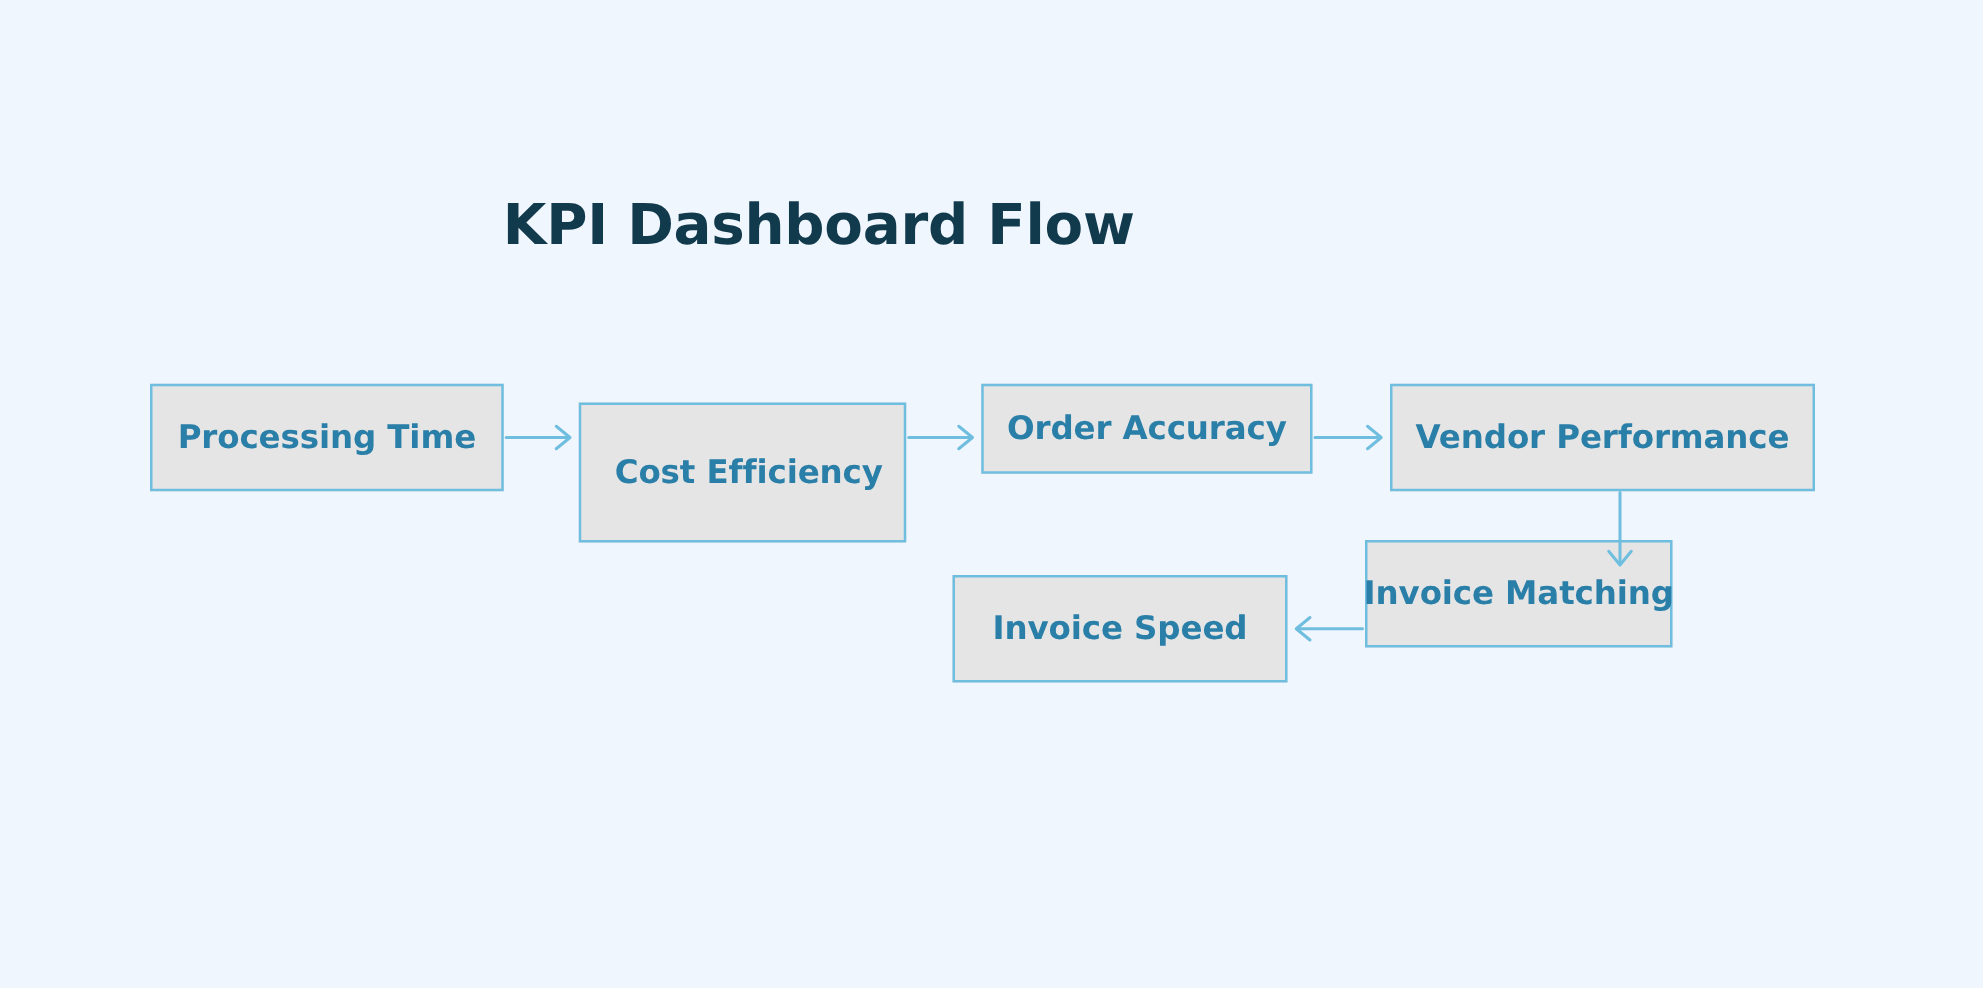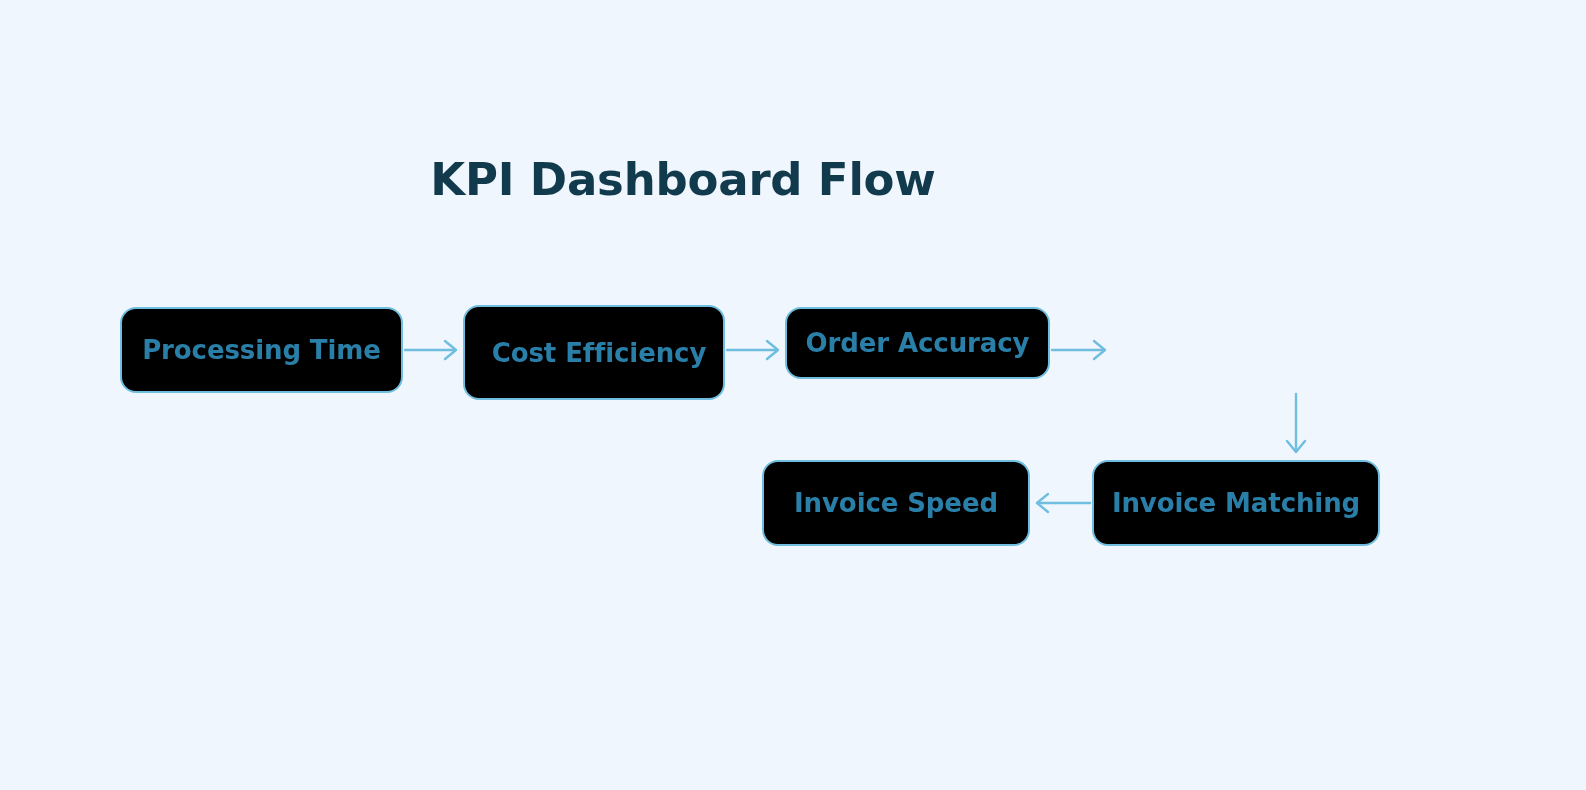--- a/index.html
+++ b/index.html
@@ -25,50 +25,49 @@
     left: 0;
     top: 155px;
     width: 1310px;
     text-align: center;
     font-family: "DejaVu Sans", sans-serif;
     font-size: 45px;
     font-weight: 600;
     letter-spacing: -0.2px;
     color: #123a4d;
     line-height: 1.1;
-    padding-left: 28px;
   }
 
   .node {
     position: absolute;
     box-sizing: border-box;
-    background: #000000;
+    background: #e5e5e5;
     border: 2.5px solid #6fbee0;
-    border-radius: 16px;
+    border-radius: 0;
     display: flex;
     align-items: center;
     justify-content: center;
     color: #2a7fa8;
     font-family: "DejaVu Sans", sans-serif;
     font-size: 26px;
     font-weight: bold;
     letter-spacing: -0.1px;
     white-space: nowrap;
     padding: 0 14px;
   }
 
   
   #node-processing-time { left: 120px;  top: 307px; width: 283px; height: 86px; }
-  #node-cost-efficiency { left: 463px;  top: 305px; width: 262px; height: 95px; padding-left: 24px; }
+  #node-cost-efficiency { left: 463px;  top: 322px; width: 262px; height: 112px; padding-left: 24px; }
   #node-order-accuracy  { left: 785px;  top: 307px; width: 265px; height: 72px; }
   #node-vendor-performance { left: 1112px; top: 307px; width: 340px; height: 86px; }
 
   
   #node-approval-speed   { left: 762px;  top: 460px; width: 268px; height: 86px; }
-  #node-invoice-matching { left: 1092px; top: 460px; width: 288px; height: 86px; }
+  #node-invoice-matching { left: 1092px; top: 432px; width: 246px; height: 86px; }
 
   .connector {
     position: absolute;
     overflow: visible;
   }
   .connector line, .connector polyline {
     fill: none;
     stroke: #6fbee0;
     stroke-width: 2.4;
     stroke-linecap: round;
@@ -92,20 +91,21 @@
 <div class="canvas">
 
   <div class="diagram-title">KPI Dashboard Flow</div>
 
   <div class="node" id="node-processing-time">Processing Time</div>
 
   <div class="node" id="node-cost-efficiency">Cost Efficiency</div>
 
   <div class="node" id="node-order-accuracy">Order Accuracy</div>
 
+  <div class="node" id="node-vendor-performance">Vendor Performance</div>
 
   <div class="node" id="node-approval-speed">Invoice Speed</div>
 
   <div class="node" id="node-invoice-matching">Invoice Matching</div>
 
   <svg class="connector" id="edge-processing-to-cost" viewBox="0 0 60 40">
     <line x1="2" y1="20" x2="52" y2="20"></line>
     <polyline points="42,11 53,20 42,29"></polyline>
   </svg>
 

